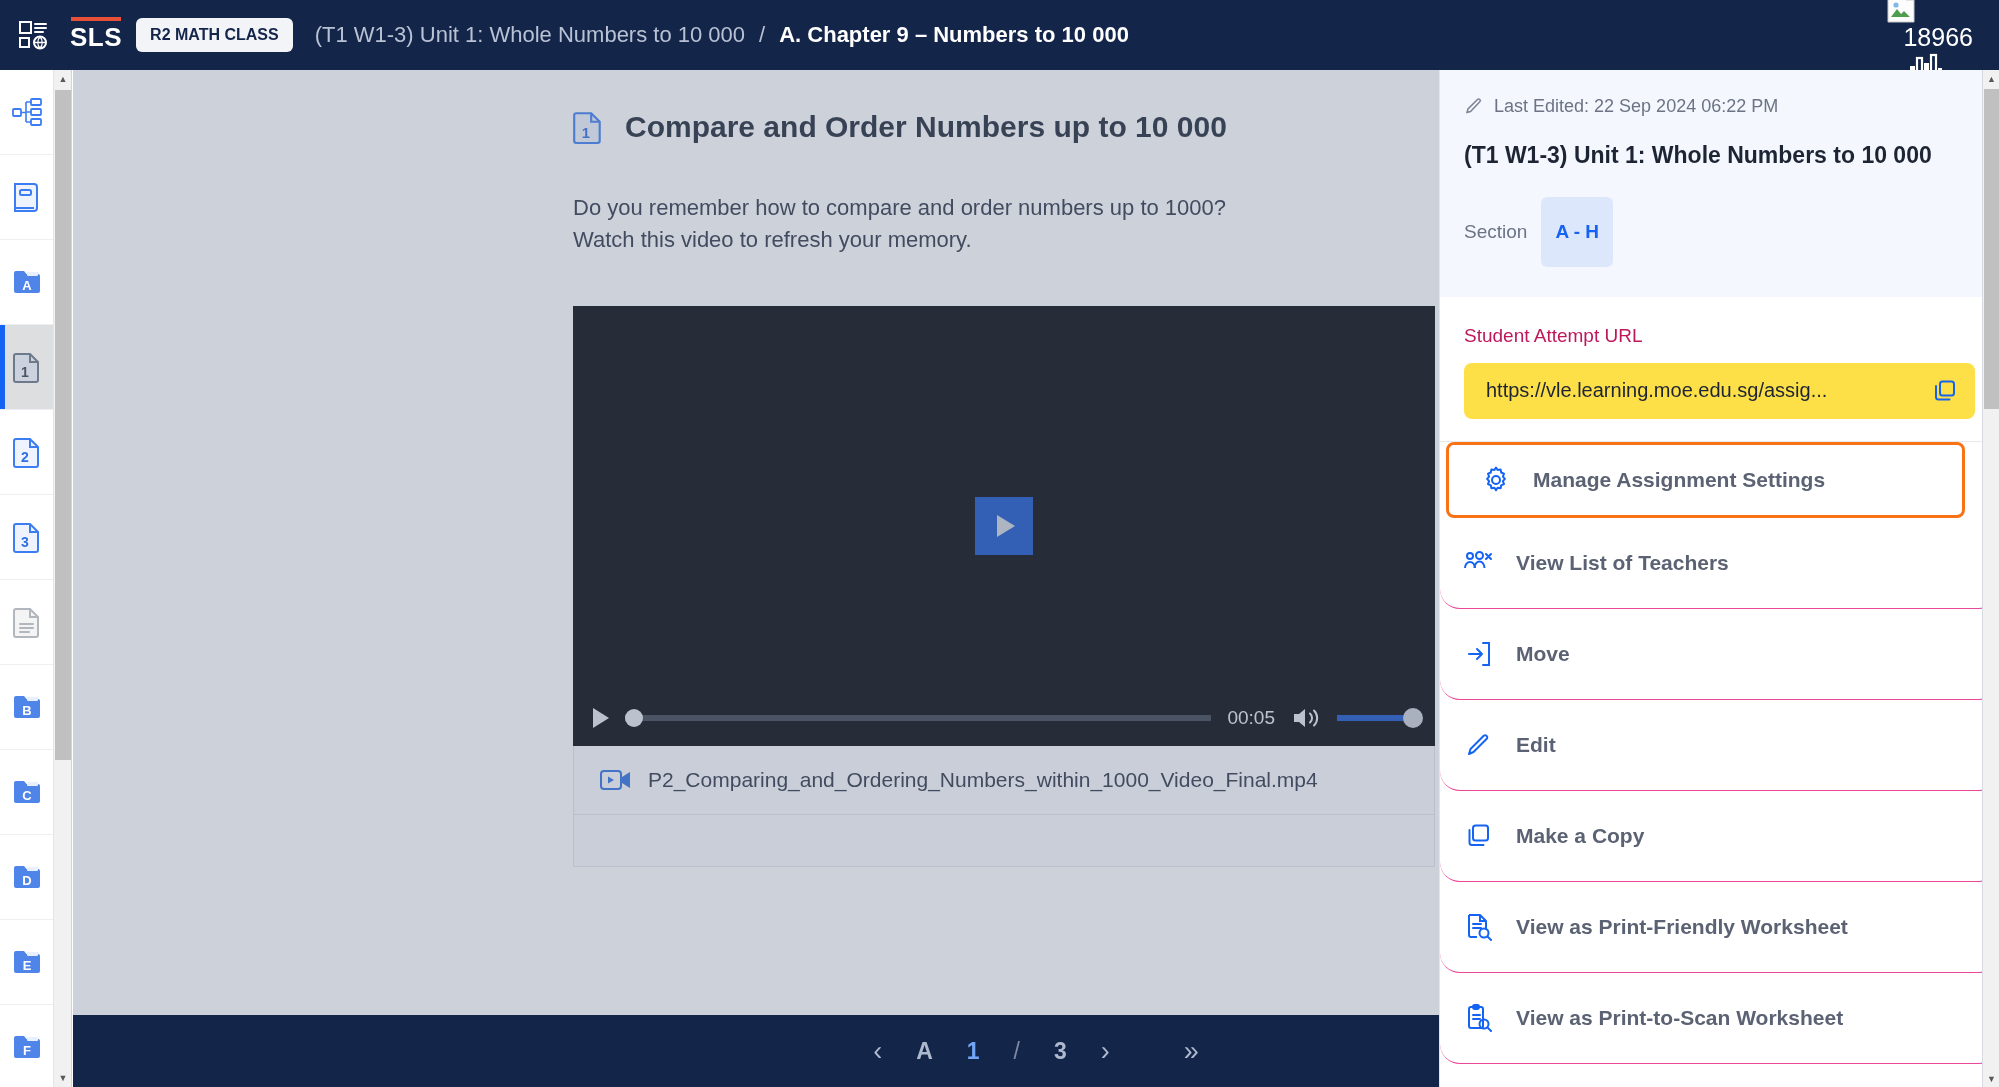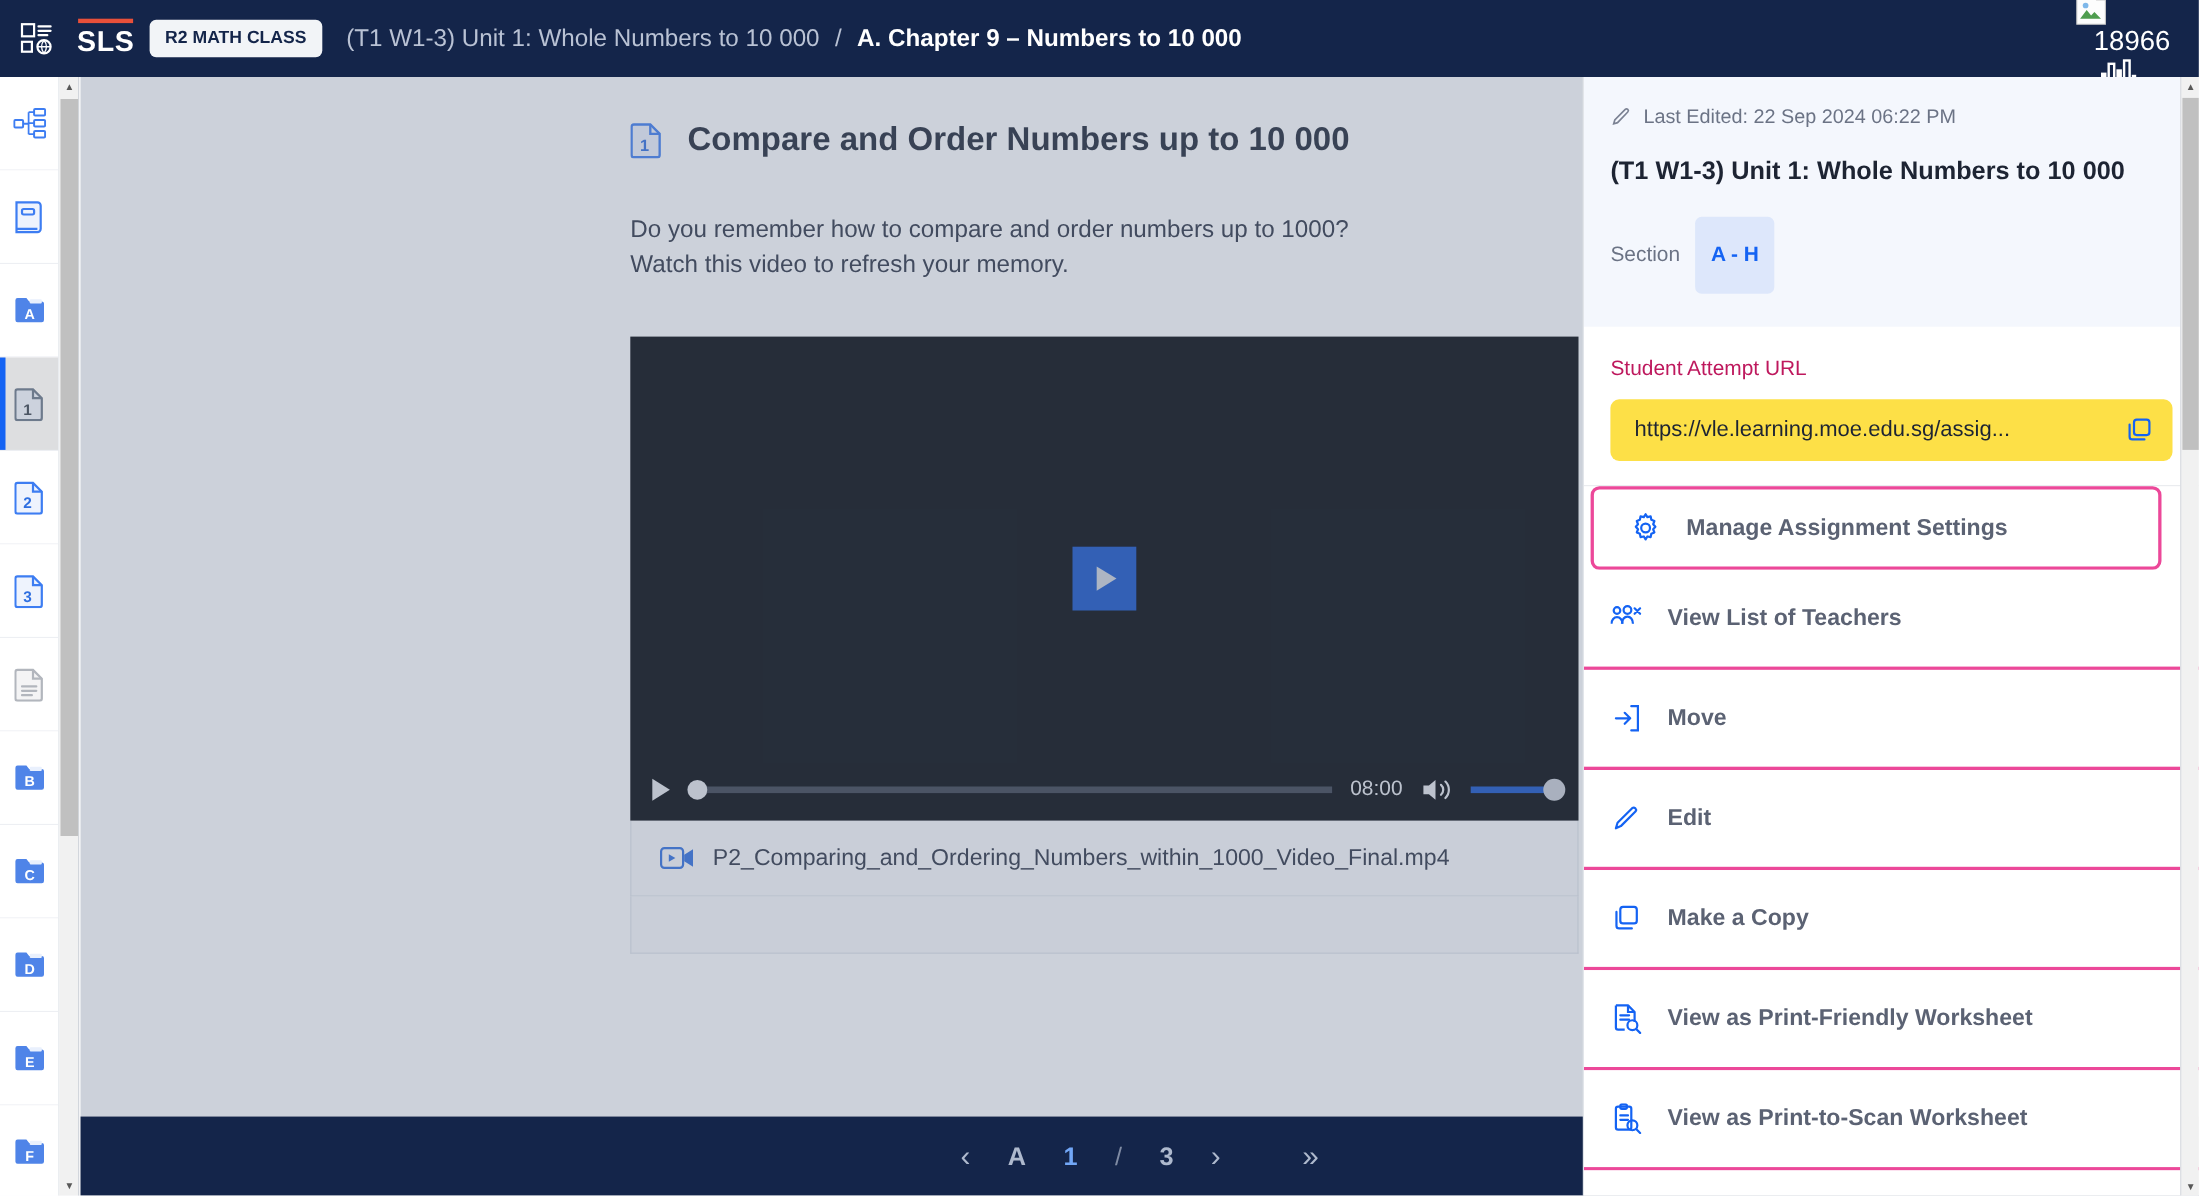--- a/index.html
+++ b/index.html
@@ -152,25 +152,25 @@
   .url-label { color: #be185d; font-size: 19px; }
   .url-field {
     margin-top: 16px; background: #fde047; border-radius: 8px; height: 56px;
     display: flex; align-items: center; padding: 0 18px 0 22px; gap: 12px;
   }
   .url-text { flex: 1; color: #1d2433; font-size: 20px; white-space: nowrap; overflow: hidden; }
 
   .menu { border-top: 1px solid #e8eaee; }
   .menu-item {
     height: 91px; display: flex; align-items: center; gap: 22px; padding: 0 24px;
-    border-bottom: 3px solid #ec4899; position: relative; background: #ffffff;
+    border-bottom: 1px solid #ec4899; position: relative; background: #ffffff; border-radius: 20px;
   }
   .menu-label { font-size: 21px; font-weight: 700; color: #5b6273; }
   .menu-item.highlight {
-    border: 3px solid #ec4899; border-radius: 8px; margin: 0 34px 0 6px;
+    border: 3px solid #f97316; border-radius: 8px; margin: 0 34px 0 6px;
     height: 76px;
     padding-left: 32px;
   }
   .mi-ico { width: 30px; display: flex; align-items: center; justify-content: center; color: #1463f3; }
 
   .panel-scrollbar {
     position: absolute; right: 0; top: 0; width: 17px; bottom: 0; background: #f1f1f1; border-left: 1px solid #d7dae0;
   }
   .psb-arrow { position: absolute; left: 0; width: 17px; height: 17px; display: flex; align-items: center; justify-content: center; color: #585858; font-size: 9px; }
   .psb-thumb { position: absolute; left: 1px; width: 15px; top: 19px; height: 320px; background: #c0c0c0; }
@@ -354,21 +354,21 @@
         <div class="video-wrap">
           <div class="video-box">
             <div class="play-big">
                 <span class="tri"></span>
               </div>
             <div class="vctrl">
               <span class="vc-play"></span>
               <span class="vc-track">
                 <span class="vc-knob"></span>
               </span>
-              <span class="vc-time">08:00</span>
+              <span class="vc-time">00:05</span>
               <span>
                 <svg width="30" height="26" viewBox="0 0 30 26">
                   <path d="M3 9h5l6-5v18l-6-5H3z" fill="#e6e8ec"></path>
                   <path d="M19 8.5a6 6 0 010 9M23 5.5a10.5 10.5 0 010 15" stroke="#e6e8ec" stroke-width="2" fill="none" stroke-linecap="round"></path>
                 </svg>
               </span>
               <span class="vc-vol-track">
                 <span class="vc-vol-knob"></span>
               </span>
             </div>

